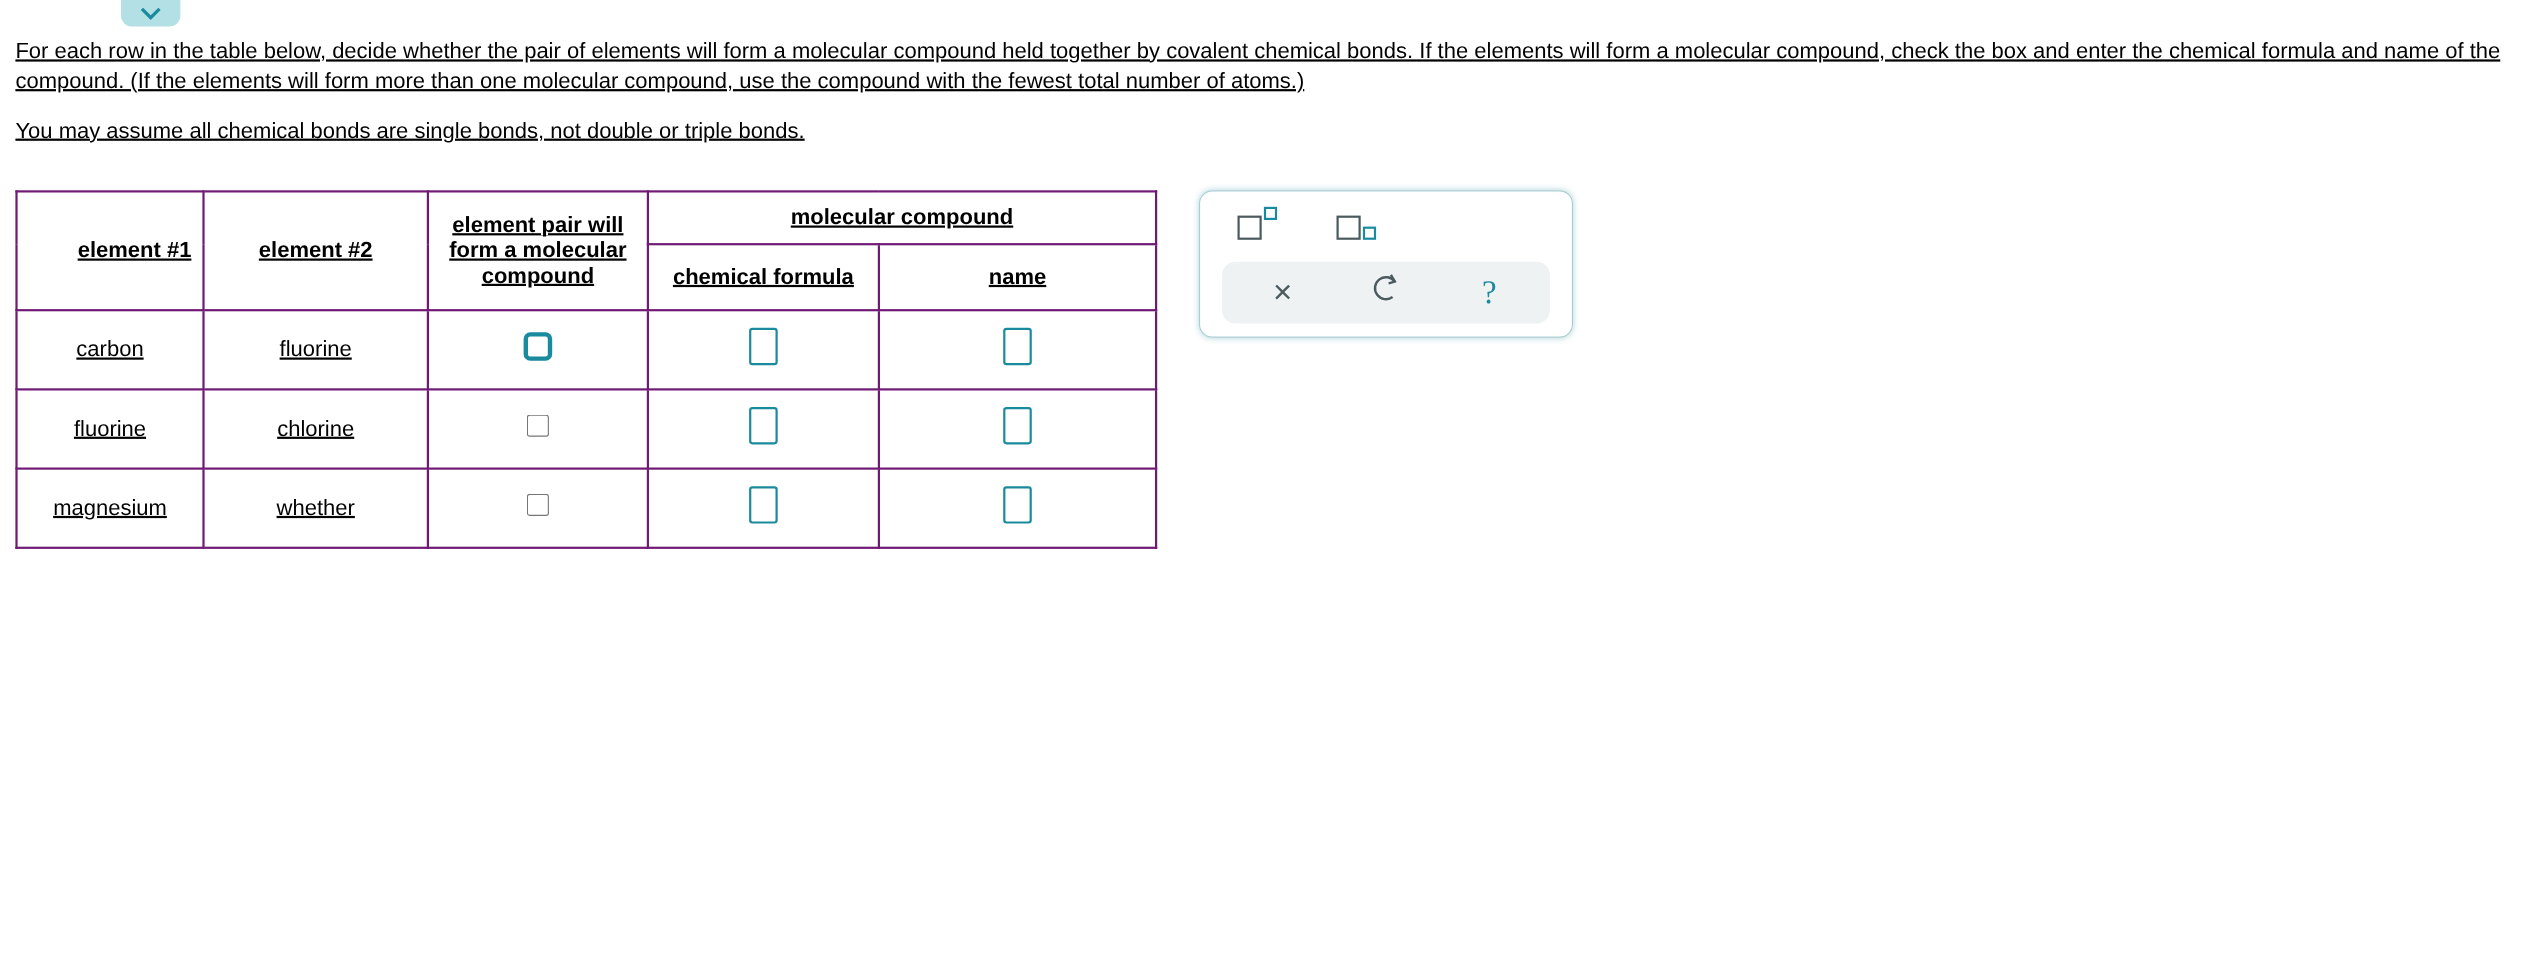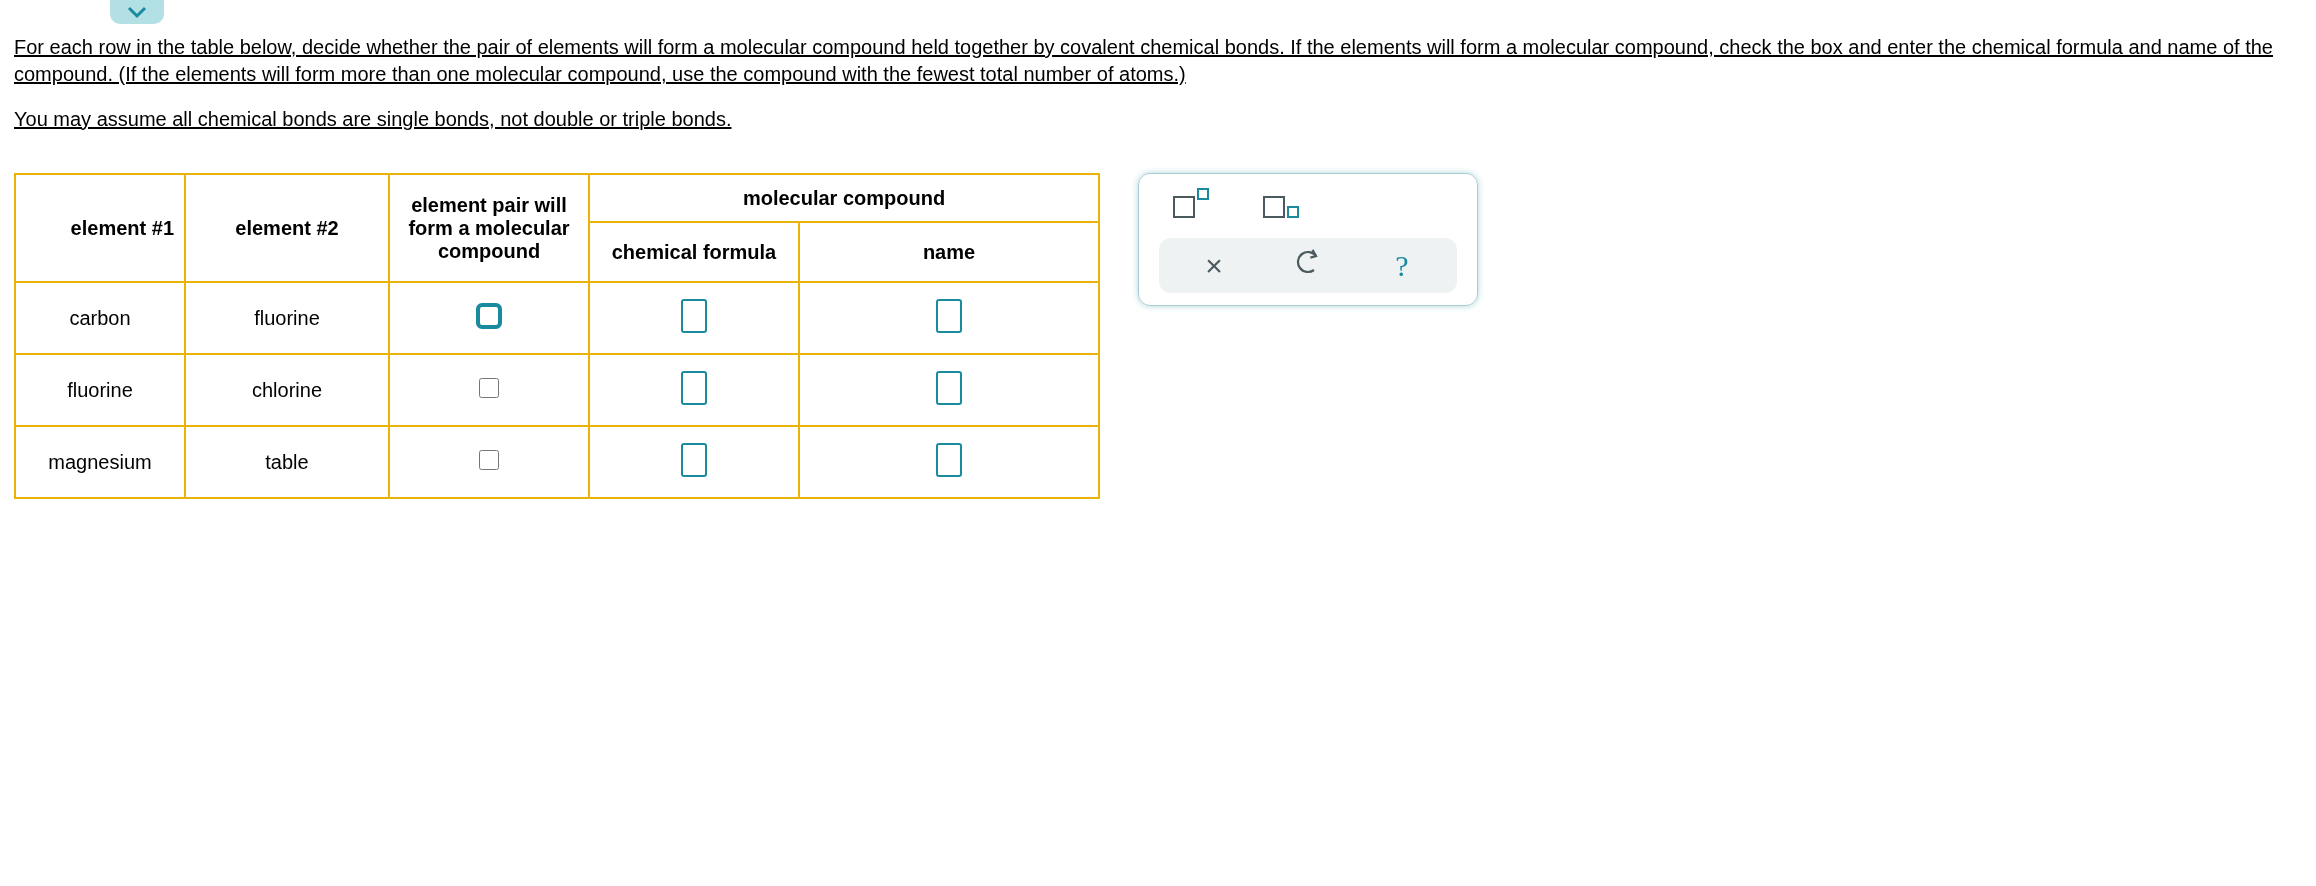--- a/index.html
+++ b/index.html
@@ -33,32 +33,33 @@
   .content-row {
     display: flex;
     align-items: flex-start;
     gap: 38px;
     margin: 40px 0 0 14px;
   }
   table {
     border-collapse: collapse;
   }
   td, th {
-    border: 2px solid #eab308;
+    border: 2px solid #701a75;
     text-align: center;
     vertical-align: middle;
     font-weight: normal;
+    text-decoration: underline;
   }
   th { font-weight: bold; }
   .hdr { font-weight: bold; padding: 6px 10px; }
   .col-e1 { width: 170px; text-align: right; }
   .col-e2 { width: 204px; }
   .col-check { width: 200px; }
   .col-formula { width: 210px; }
-  .col-name { width: 300px; }
+  .col-name { width: 252px; }
   .row-h { height: 72px; padding-left: 44px; }
   .checkbox-plain {
     width: 20px;
     height: 20px;
     transform: scale(1.0);
   }
   .checkbox-hl {
     display: inline-block;
     width: 26px;
     height: 26px;
@@ -166,21 +167,21 @@
     </tr>
     <tr class="row-h">
       <td>fluorine</td>
       <td>chlorine</td>
       <td><input type="checkbox" class="checkbox-plain" style=""></td>
       <td><span class="input-box"></span></td>
       <td><span class="input-box"></span></td>
     </tr>
     <tr class="row-h">
       <td>magnesium</td>
-      <td>table</td>
+      <td>whether</td>
       <td><input type="checkbox" class="checkbox-plain" style=""></td>
       <td><span class="input-box"></span></td>
       <td><span class="input-box"></span></td>
     </tr>
   </tbody>
     </table>
 
   <div class="toolbox">
     <div class="tool-row1">
       <span class="sup-sub-icon">

